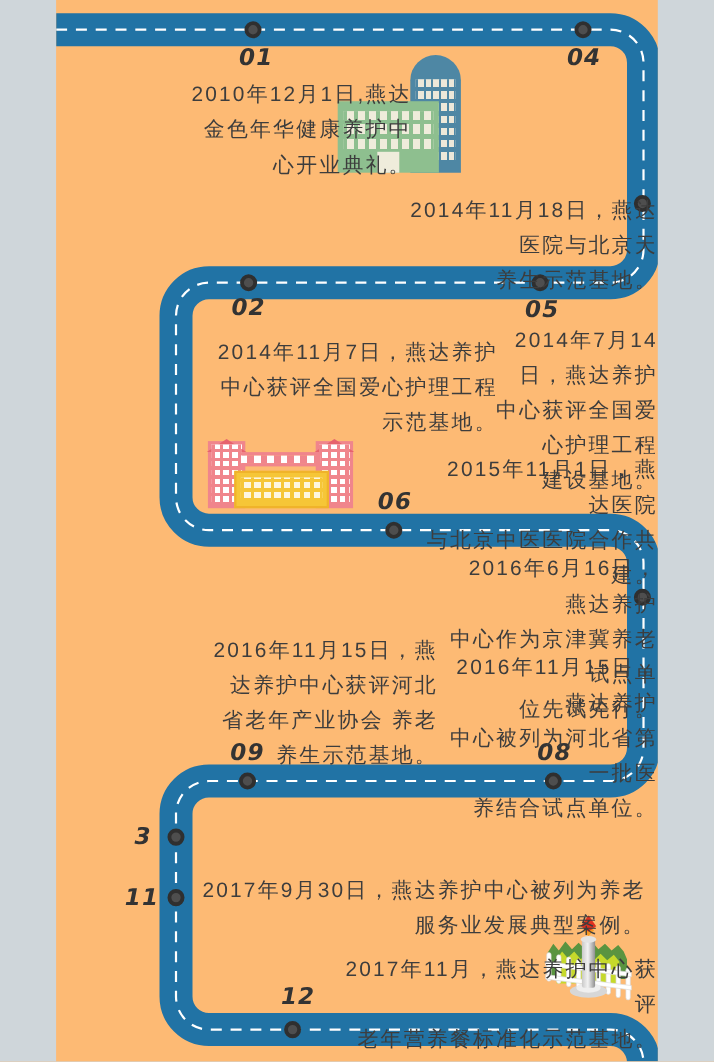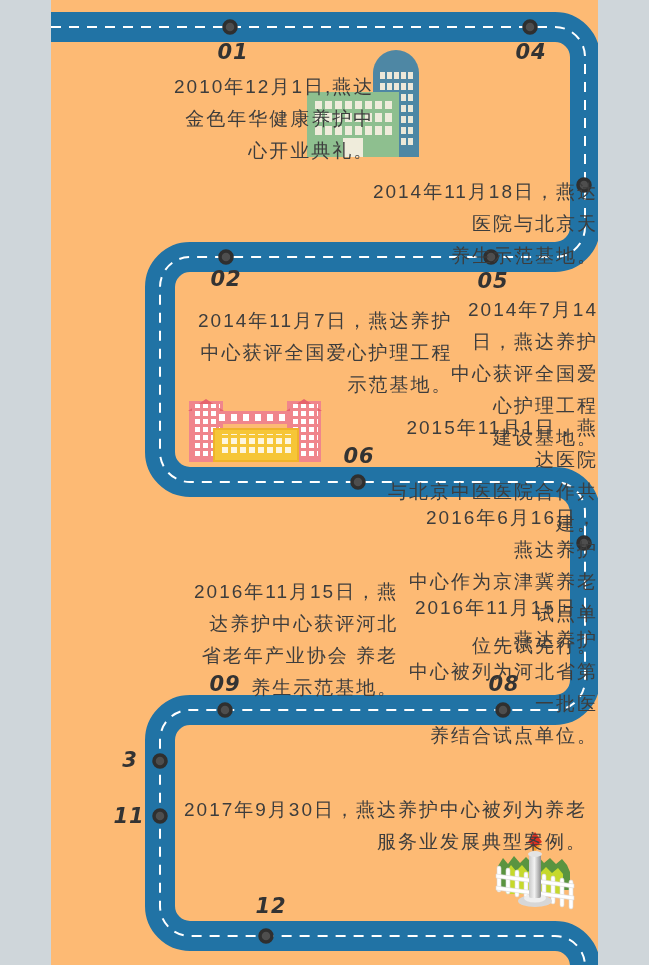--- a/index.html
+++ b/index.html
@@ -136,20 +136,22 @@
 位先试先行。</div>
   <div class="txt" style="left:356px;top:592px">2016年11月15日，燕达养护
 中心被列为河北省第一批医
 养结合试点单位。</div>
   <div class="txt" style="left:143px;top:576px">2016年11月15日，燕
 达养护中心获评河北
 省老年产业协会 养老
 养生示范基地。</div>
   <div class="txt" style="left:133px;top:794px">2017年9月30日，燕达养护中心被列为养老
 服务业发展典型案例。</div>
+  <div class="txt" style="left:243px;top:866px">2017年11月，燕达养护中心获评
+老年营养餐标准化示范基地。</div>
 
   <div class="icon" style="left:256px;top:50px;width:114px;height:108px">
     <div class="tower-teal">
         <div class="win"></div>
       </div>
     <div class="block-green">
       <div class="win"></div>
       <div class="door"></div>
     </div>
   </div>

